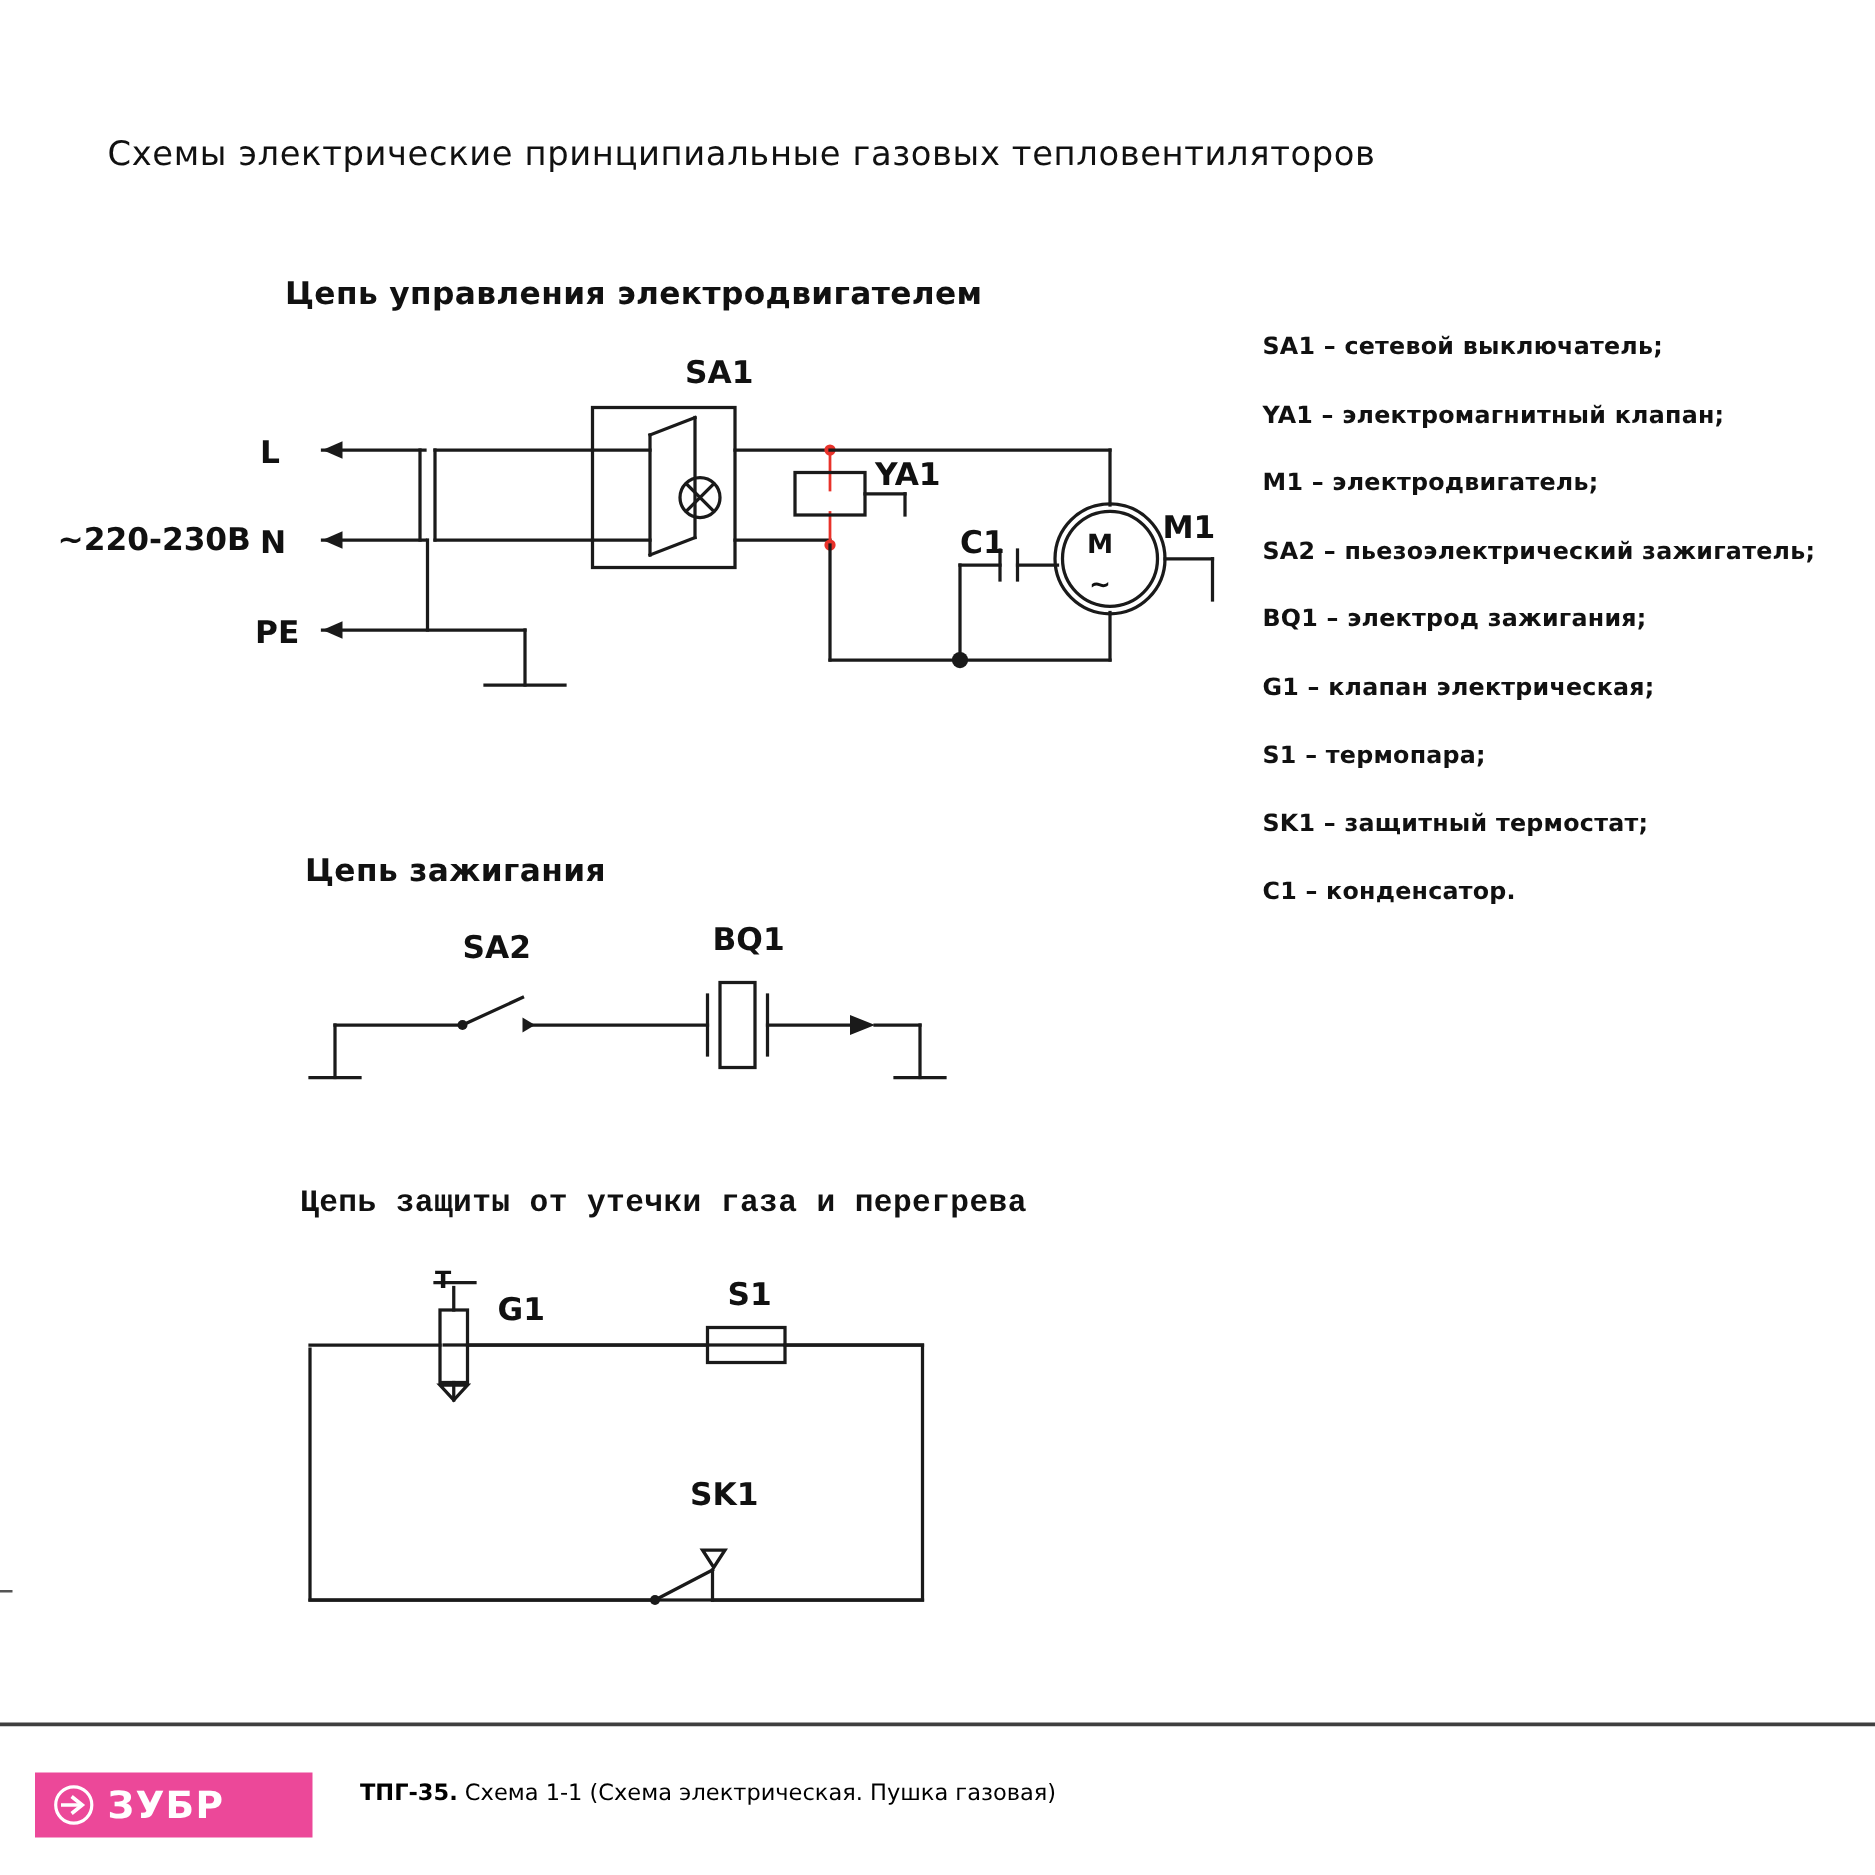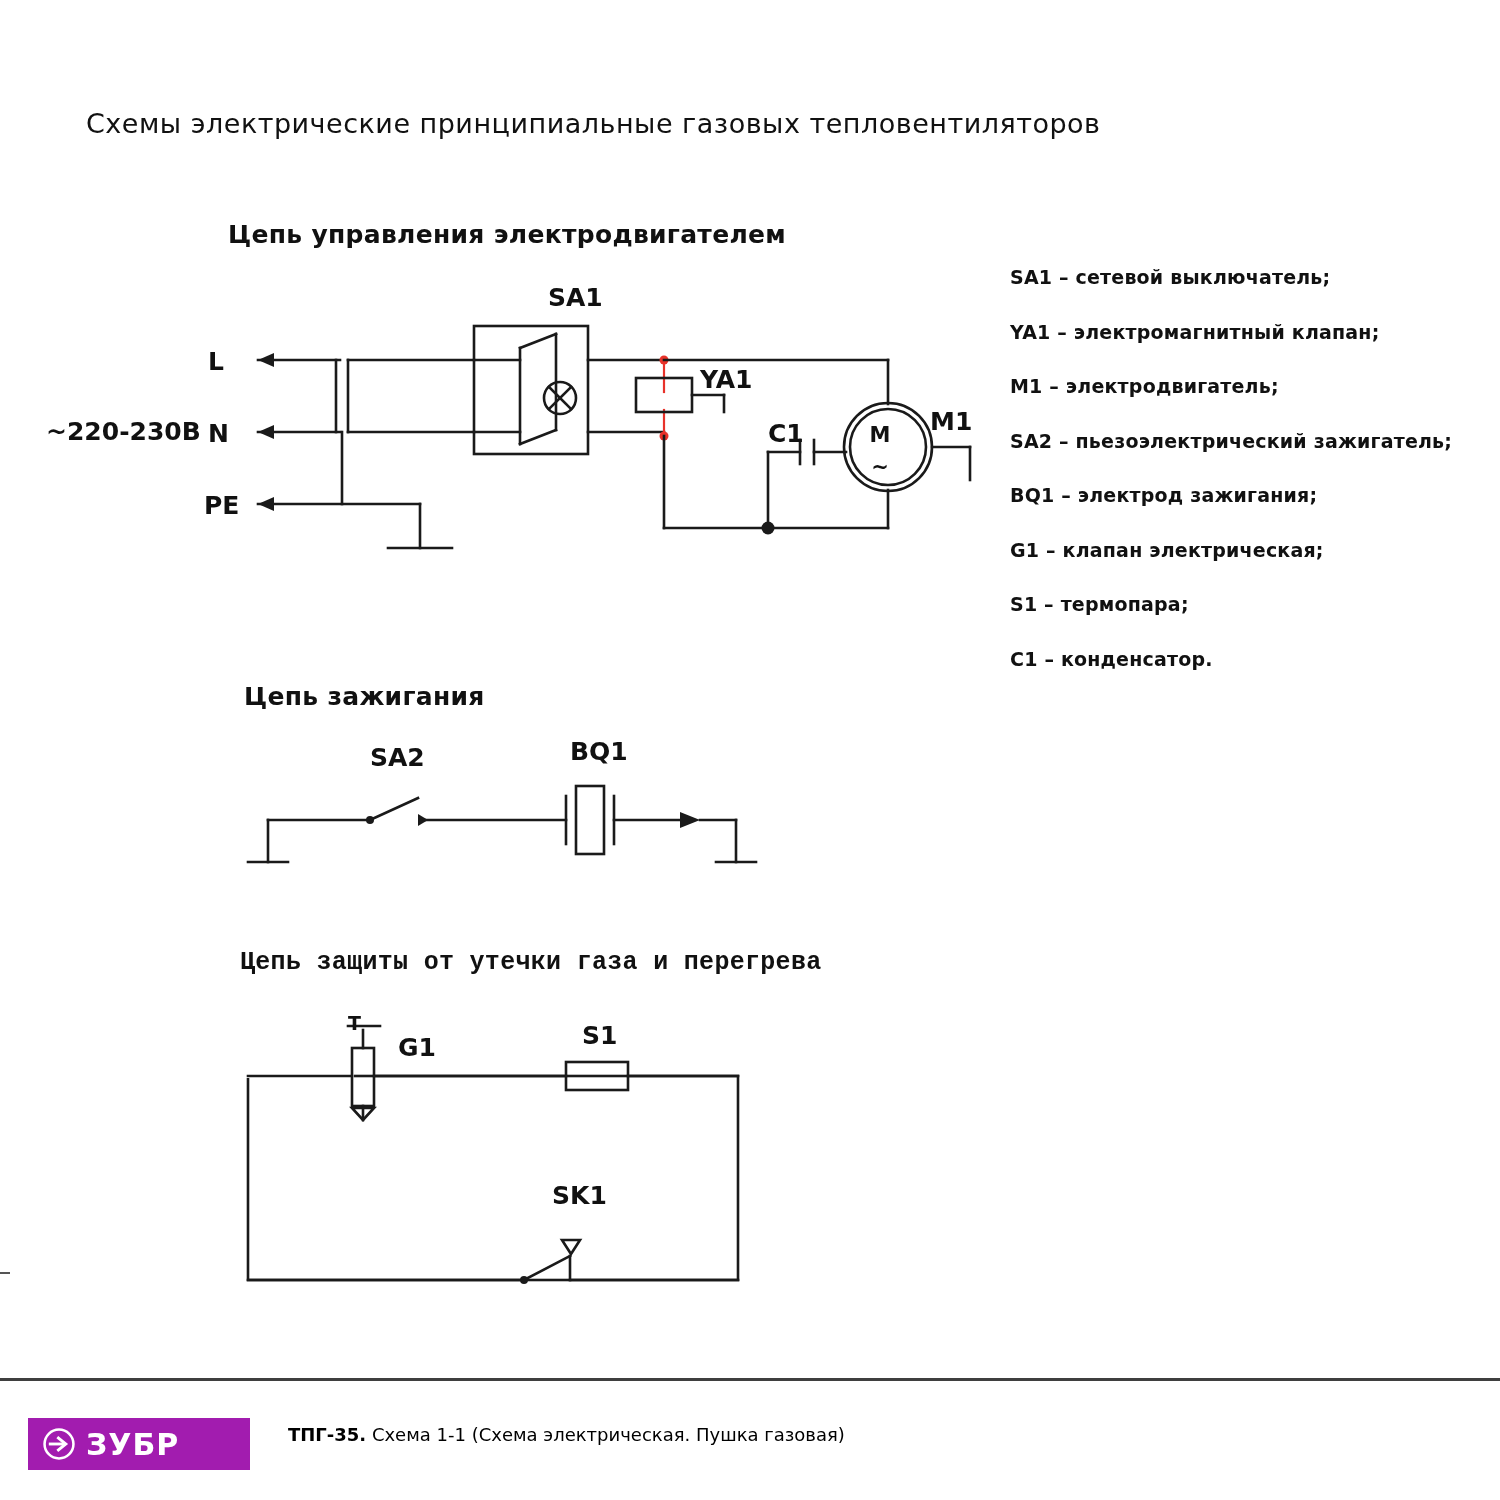--- a/index.html
+++ b/index.html
@@ -84,21 +84,21 @@
     width: 1500px;
     height: 3px;
     background: #3f3f3f;
   }
   .logo-box {
     position: absolute;
     left: 28px;
     top: 1418px;
     width: 222px;
     height: 52px;
-    background: #a21caf;
+    background: #ec4899;
     display: flex;
     align-items: center;
     gap: 10px;
     padding-left: 14px;
     box-sizing: border-box;
   }
   .logo-mark {
     width: 34px;
     height: 34px;
     flex: none;
@@ -140,20 +140,21 @@
   <div class="sec-title" id="t-prot">Цепь защиты от утечки газа и перегрева</div>
 
   <div class="legend">
     <div class="legend-item">SA1 – сетевой выключатель;</div>
     <div class="legend-item">YA1 – электромагнитный клапан;</div>
     <div class="legend-item">M1 – электродвигатель;</div>
     <div class="legend-item">SA2 – пьезоэлектрический зажигатель;</div>
     <div class="legend-item">BQ1 – электрод зажигания;</div>
     <div class="legend-item">G1 – клапан электрическая;</div>
     <div class="legend-item">S1 – термопара;</div>
+    <div class="legend-item">SK1 – защитный термостат;</div>
     <div class="legend-item">C1 – конденсатор.</div>
   </div>
 
   <svg class="canvas" viewBox="0 0 1500 1500">
     <g fill="none" stroke="#1a1a1a" stroke-width="2.6" stroke-linecap="square">
 
       <g>
         <line x1="258" y1="360" x2="340" y2="360"></line>
         <polygon points="258,360 274,353 274,367" fill="#1a1a1a" stroke="none"></polygon>
       </g>

